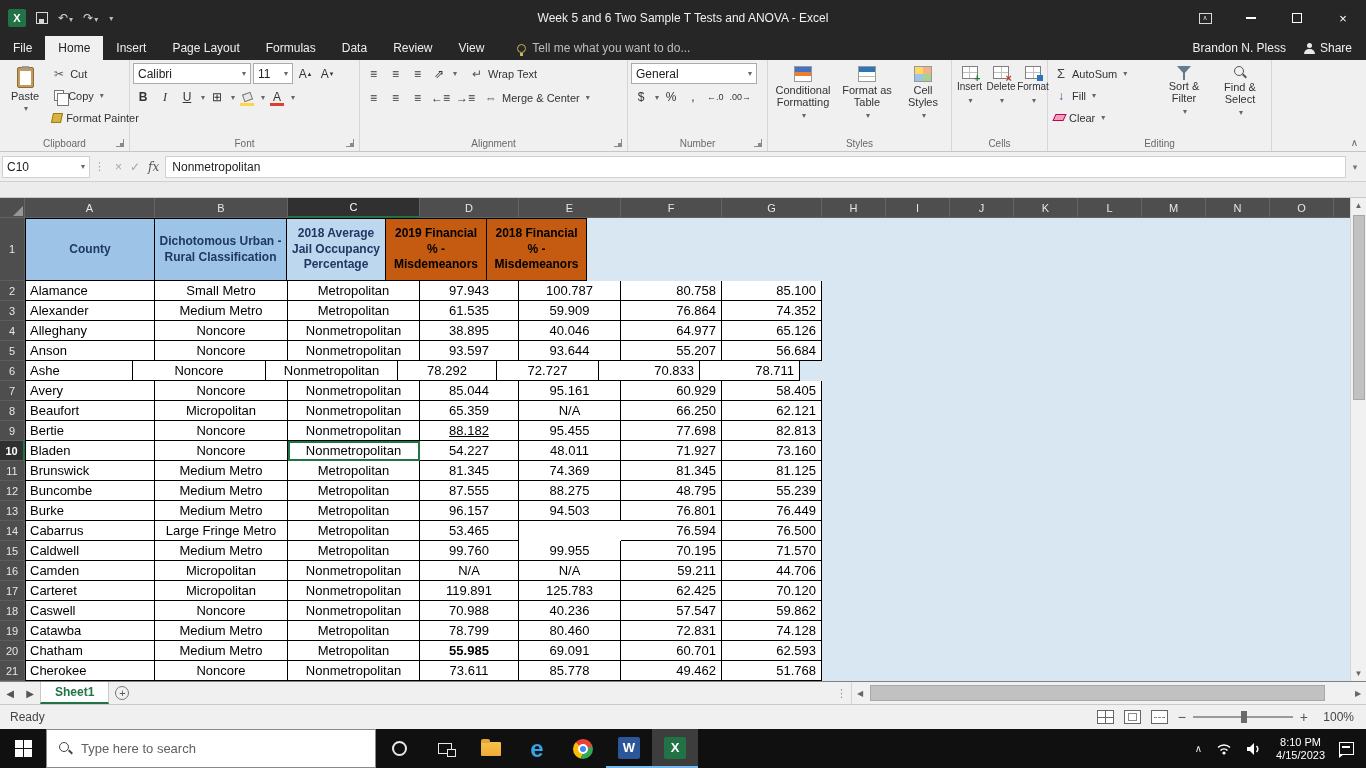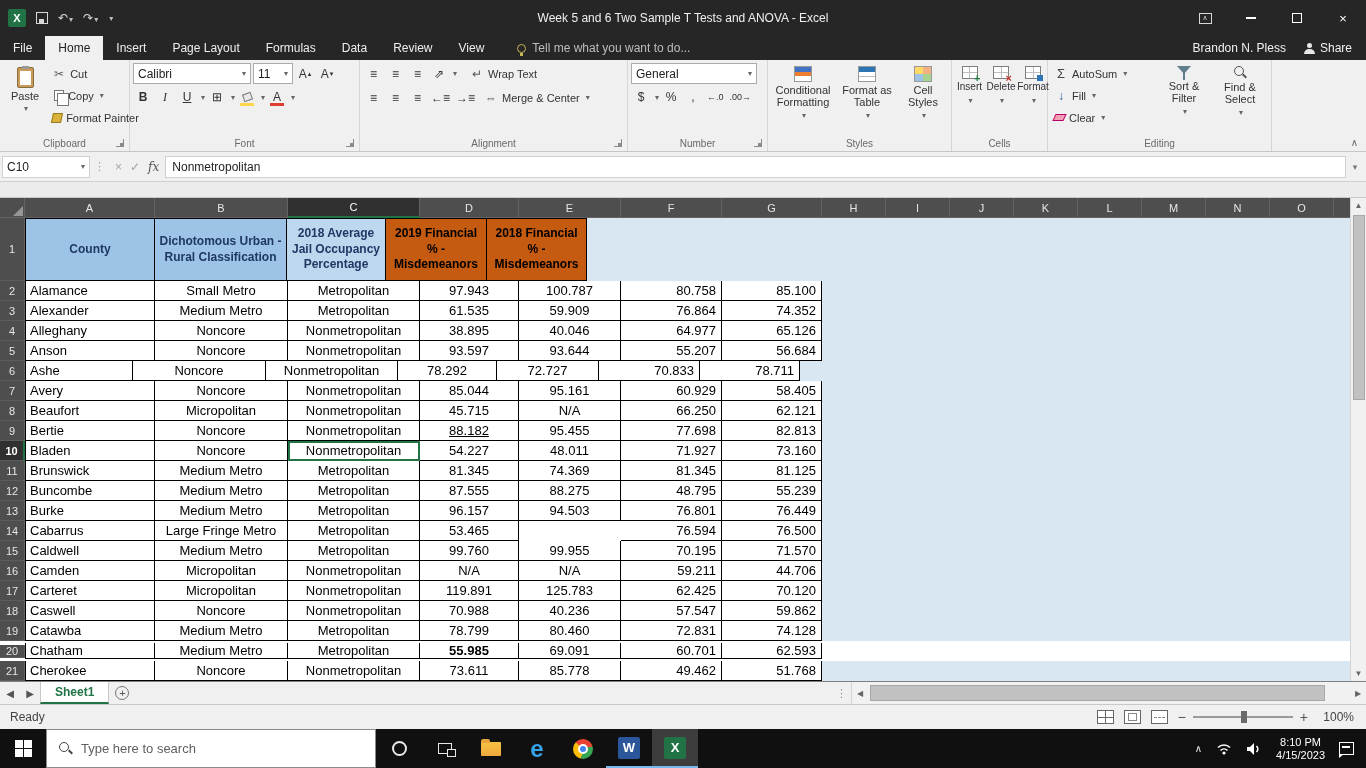--- a/index.html
+++ b/index.html
@@ -614,21 +614,21 @@
             <div class="cell fillb" style="width: 64px;"></div>
             <div class="cell fillb" style="width: 64px;"></div>
             <div class="cell fillb" style="width: 64px;"></div>
             <div class="row-extra"></div>
           </div>
           <div class="srow" style="height: 20px;">
             <div class="rownum">8</div>
             <div class="cell al c0" style="width: 130px;">Beaufort</div>
             <div class="cell ac" style="width: 133px;">Micropolitan</div>
             <div class="cell ac" style="width: 132px;">Nonmetropolitan</div>
-            <div class="cell ac" style="width: 99px;">45.715</div>
+            <div class="cell ac" style="width: 99px;">65.359</div>
             <div class="cell ac" style="width: 102px;">N/A</div>
             <div class="cell ar" style="width: 101px;">66.250</div>
             <div class="cell ar" style="width: 100px;">62.121</div>
             <div class="cell fillb" style="width: 64px;"></div>
             <div class="cell fillb" style="width: 64px;"></div>
             <div class="cell fillb" style="width: 64px;"></div>
             <div class="cell fillb" style="width: 64px;"></div>
             <div class="cell fillb" style="width: 64px;"></div>
             <div class="cell fillb" style="width: 64px;"></div>
             <div class="cell fillb" style="width: 64px;"></div>
@@ -837,21 +837,21 @@
             <div class="cell fillb" style="width: 64px;"></div>
             <div class="cell fillb" style="width: 64px;"></div>
             <div class="cell fillb" style="width: 64px;"></div>
             <div class="cell fillb" style="width: 64px;"></div>
             <div class="cell fillb" style="width: 64px;"></div>
             <div class="cell fillb" style="width: 64px;"></div>
             <div class="cell fillb" style="width: 64px;"></div>
             <div class="cell fillb" style="width: 64px;"></div>
             <div class="row-extra"></div>
           </div>
-          <div class="srow" style="height: 20px; align-items: center;">
+          <div class="srow" style="height: 20px;">
             <div class="rownum">20</div>
             <div class="cell al c0" style="width: 130px;">Chatham</div>
             <div class="cell ac" style="width: 133px;">Medium Metro</div>
             <div class="cell ac" style="width: 132px;">Metropolitan</div>
             <div class="cell ac" style="width: 99px; font-weight: bold;">55.985</div>
             <div class="cell ac" style="width: 102px;">69.091</div>
             <div class="cell ar" style="width: 101px;">60.701</div>
             <div class="cell ar" style="width: 100px;">62.593</div>
             <div class="cell fillb" style="width: 64px;"></div>
             <div class="cell fillb" style="width: 64px;"></div>

